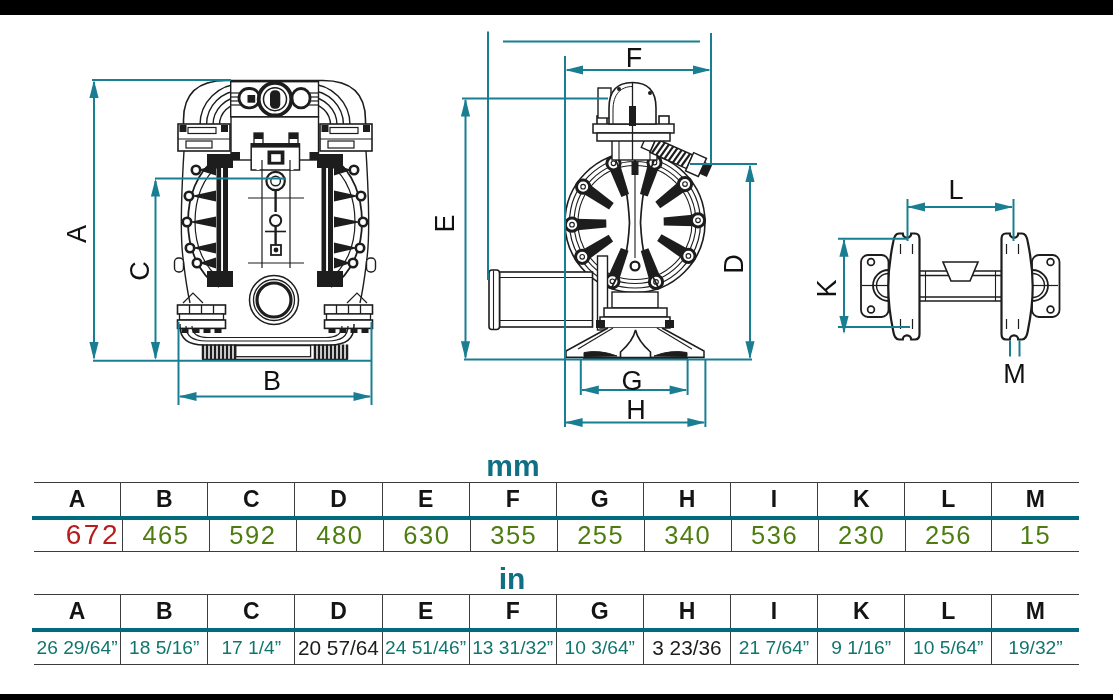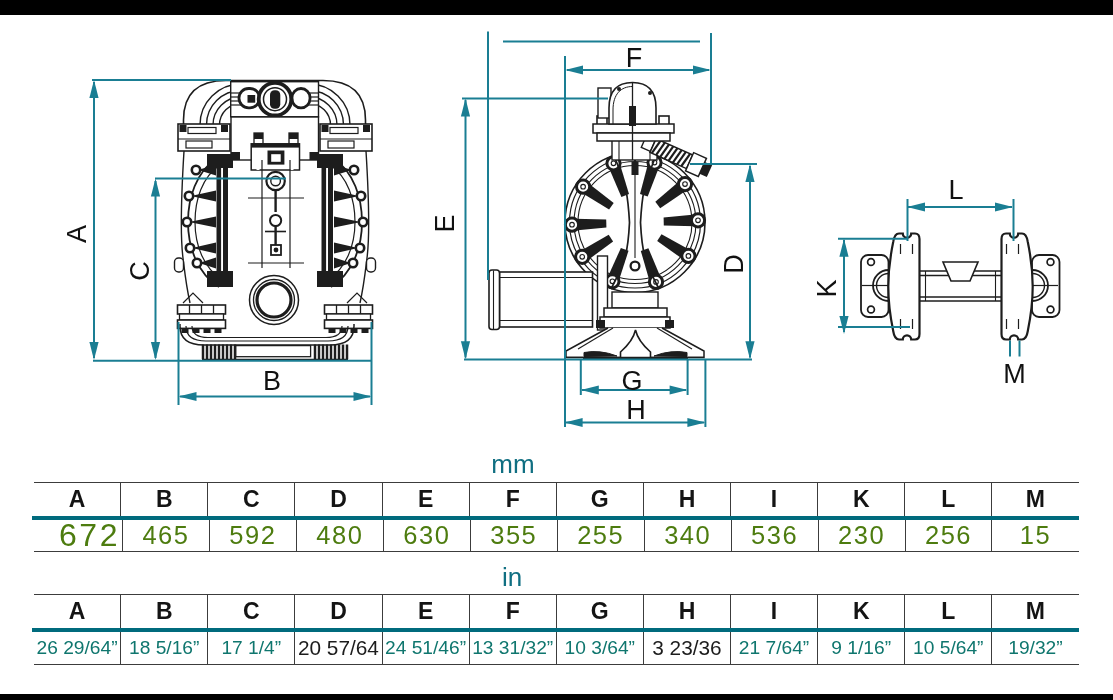--- a/index.html
+++ b/index.html
@@ -1,26 +1,26 @@
 <!DOCTYPE html>
 <html><head><meta charset="utf-8"><title>pump</title><style>
   html,body{margin:0;padding:0;width:1113px;height:700px;background:#fff;overflow:hidden;
     font-family:"Liberation Sans",sans-serif;-webkit-font-smoothing:antialiased}
   .bar{position:absolute;left:0;width:1113px;background:#000}
-  .unit{position:absolute;width:80px;text-align:center;font-weight:normal;font-size:26px;color:#106f82;transform:translateZ(0)}
+  .unit{position:absolute;width:80px;text-align:center;font-weight:bold;font-size:30px;color:#106f82;transform:translateZ(0)}
   .tbl{position:absolute;left:34px;width:1044.5px;transform:translateZ(0)}
   .row{display:flex;width:100%}
   .hdr{height:33px;border-top:1.3px solid #3c3c3c}
   .val{height:31.6px;border-bottom:1.3px solid #3c3c3c}
   .teal{height:4px;background:#006b7d;margin-left:-2px;margin-right:-1px;width:1047px}
   .cell{flex:1;display:flex;align-items:center;justify-content:center;border-left:1.3px solid #3c3c3c;position:relative}
   .cell.nb{border-left:none}
   .hl{font-weight:bold;font-size:23px;color:#141414}
   .vl{font-size:25.5px;letter-spacing:1.5px;color:#4d7c0f}
-  .vla{font-size:32px;letter-spacing:2.5px;color:#4d7c0f}
+  .vla{font-size:28px;letter-spacing:2.5px;color:#b91c1c}
   .cell.ra{justify-content:flex-end;padding-right:2px}
   .vin{font-size:19.2px;color:#0f766e;white-space:nowrap}
   .vbig{font-size:20.8px;color:#1c1c1c;white-space:nowrap}
 </style></head>
 <body>
 <div class="bar" style="top:0;height:15px"></div>
 <div class="bar" style="top:694px;height:6px"></div>
 <div style="position:absolute;left:0;top:0;transform:translateZ(0)"><svg width="1113" height="445" viewBox="0 0 1113 445">
       <g fill="none">
         <path d="M183.5,124 L183.5,120 Q183.5,80.5 226,80.5 L323,80.5 Q365.5,80.5 365.5,120 L365.5,124" fill="white" stroke="#1d1d1d" stroke-width="1.6"></path>

